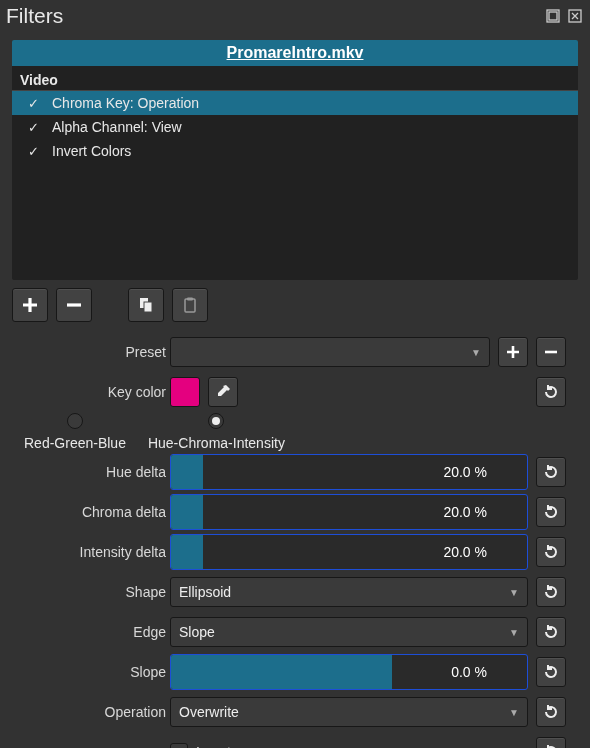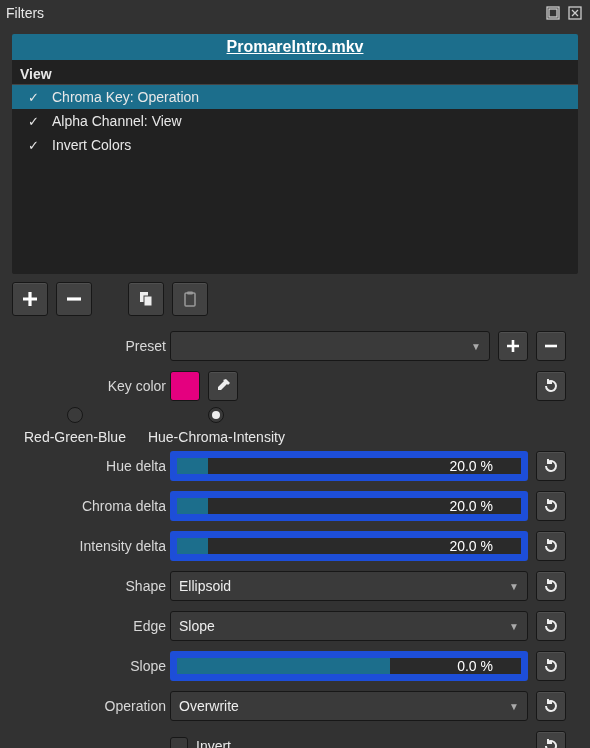--- a/index.html
+++ b/index.html
@@ -10,21 +10,21 @@
     color: #e8e8e8;
     font-family: "Segoe UI", Arial, sans-serif;
     font-size: 14px;
     overflow: hidden;
   }
   .panel-header {
     display: flex;
     align-items: center;
     justify-content: space-between;
     padding: 4px 6px 6px 6px;
-    font-size: 14px;
+    font-size: 21px;
   }
   .panel-header .right { display: flex; gap: 4px; }
   .title-icon {
     width: 18px; height: 18px;
     display: flex; align-items: center; justify-content: center;
     font-size: 14px;
     color: #d0d0d0;
   }
   .content-area { padding: 6px 12px 0 12px; }
   .file-bar {
@@ -136,29 +136,29 @@
     justify-content: center;
   }
   .radio-circle.sel::after {
     content: "";
     width: 8px; height: 8px;
     border-radius: 50%;
     background: #eee;
   }
   .slider {
     flex: 1;
-    height: 30px;
+    height: 36px;
     background: #2a2a2a;
-    border: 7px solid #1d4ed8;
+    border: 1px solid #1d4ed8;
     border-radius: 3px;
     position: relative;
     display: flex;
     align-items: center;
     justify-content: flex-end;
-    padding: 0 28px 0 0;
+    padding: 0 40px 0 0;
     color: #fff;
     overflow: hidden;
   }
   .slider .fill {
     position: absolute;
     left: 0; top: 0; bottom: 0;
     background: #1c6e8c;
   }
   .slider .val { position: relative; z-index: 1; }
   .checkbox {
@@ -186,21 +186,21 @@
           <rect x="1" y="1" width="12" height="12" fill="none" stroke="#ccc" stroke-width="1.3"></rect>
           <path d="M4 4 L10 10 M10 4 L4 10" stroke="#ccc" stroke-width="1.3"></path>
         </svg>
     </span>
   </div>
 </div>
 
 <div class="content-area">
   <div class="file-bar">PromareIntro.mkv</div>
   <div class="filter-list">
-    <div class="section-header">View</div>
+    <div class="section-header">Video</div>
     <div id="filters-container">
         <div class="filter-row selected">
           <span class="checkmark">✓</span>
           <span>Chroma Key: Operation</span>
         </div>
         <div class="filter-row">
           <span class="checkmark">✓</span>
           <span>Alpha Channel: View</span>
         </div>
         <div class="filter-row">

